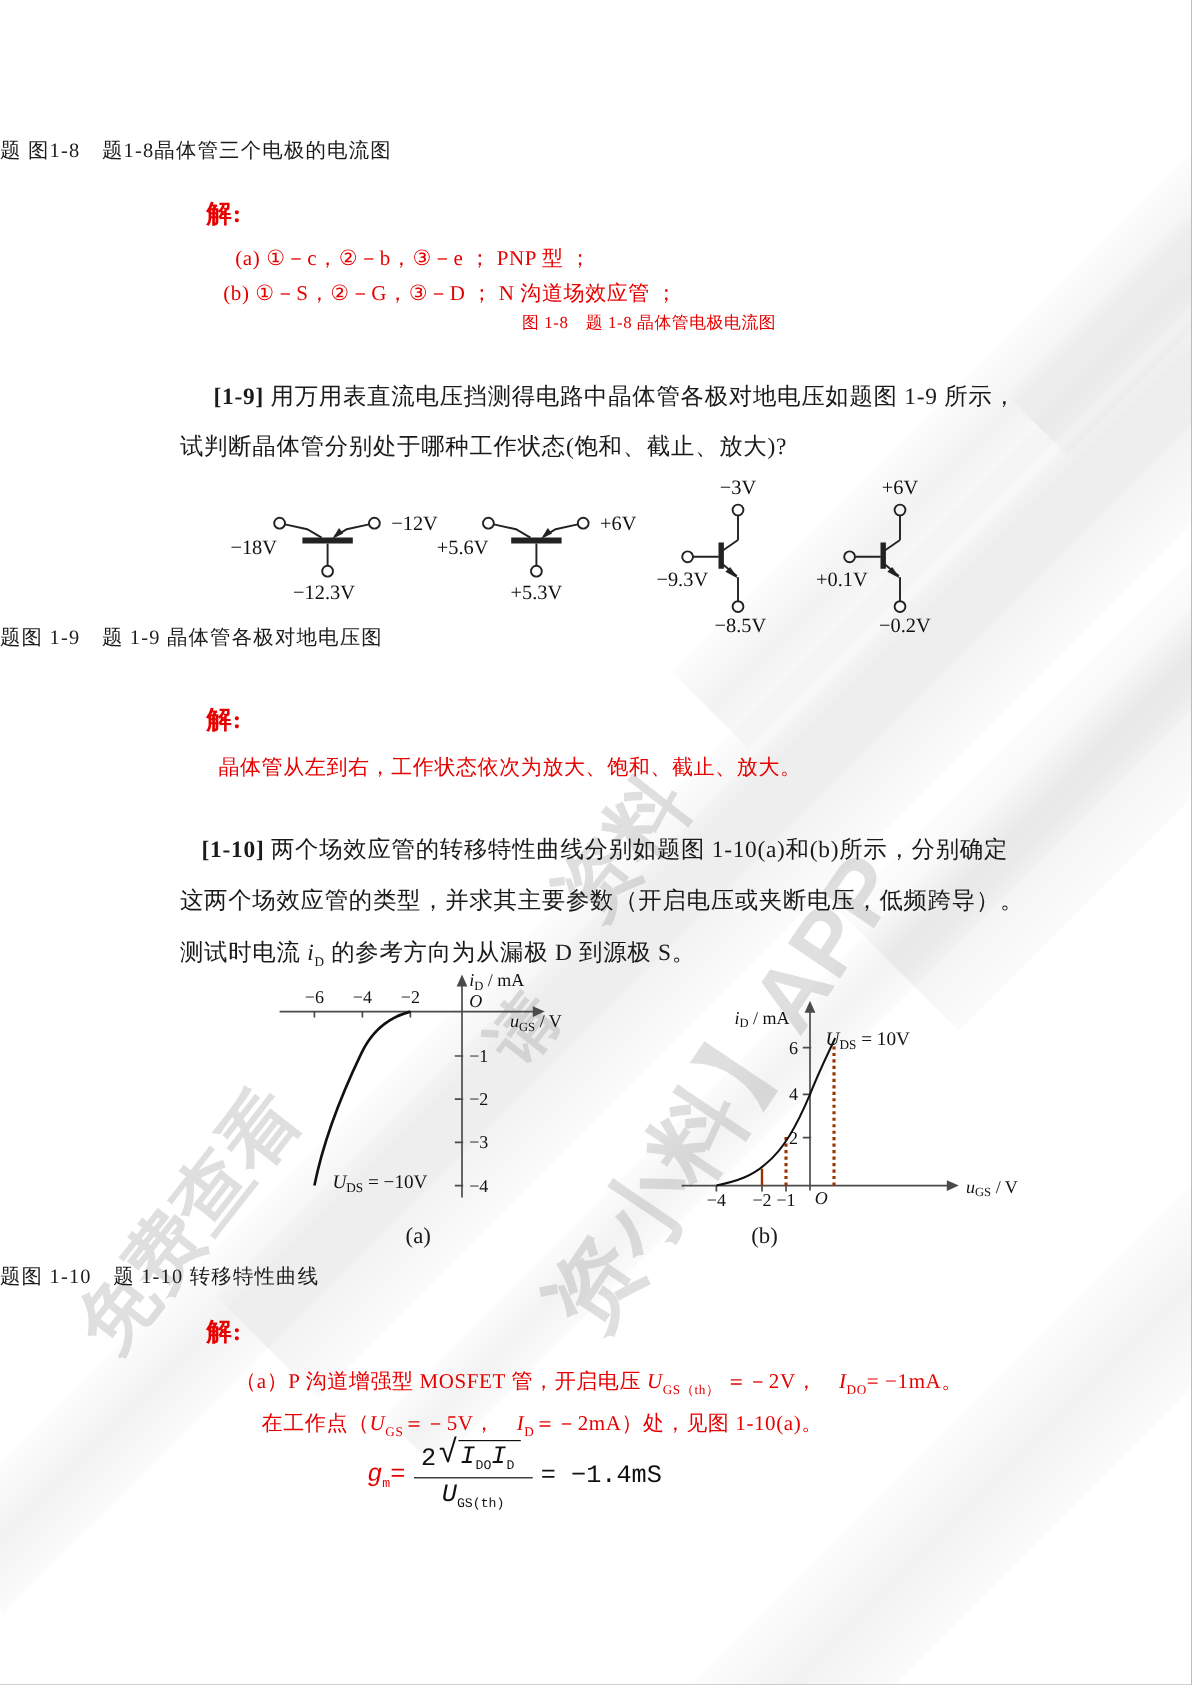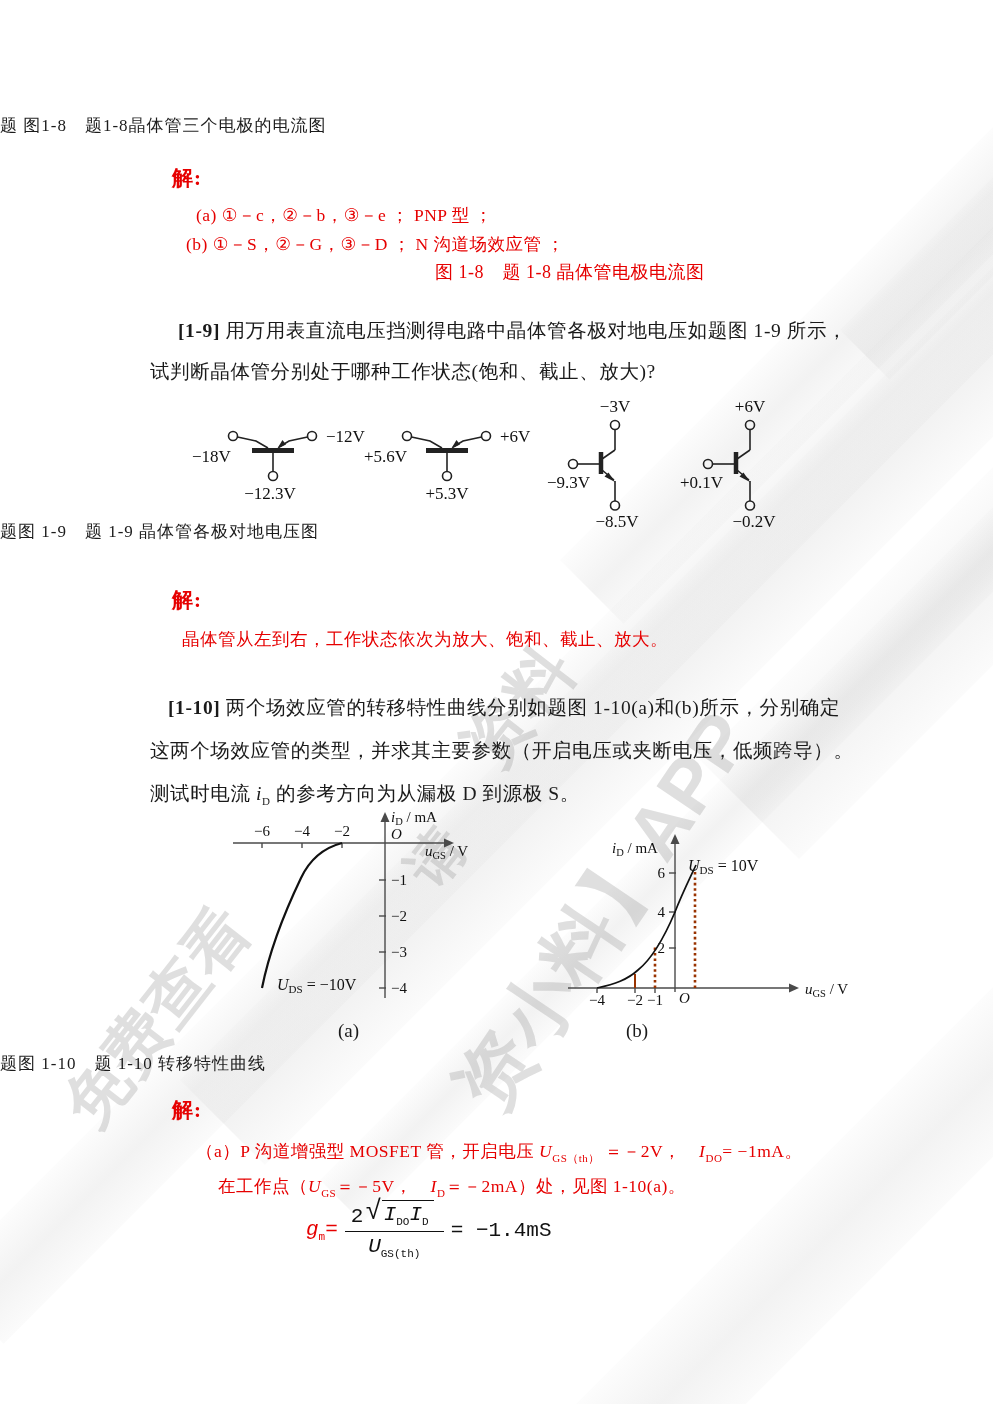--- a/index.html
+++ b/index.html
@@ -9,21 +9,21 @@
     font-family:"Liberation Serif","DejaVu Serif",serif;color:#1a1a1a;
   }
   .abs{position:absolute;}
   .centered{left:0;right:0;}
   .black-caption{font-size:17px;color:#1c1c1c;letter-spacing:1px;}
   .body-line{font-size:19.5px;letter-spacing:0.6px;white-space:nowrap;}
   .tag{font-weight:bold;}
   .red{color:#e60000;}
   .sol-label{font-size:21px;font-weight:bold;letter-spacing:1px;}
   .sol-line{font-size:17.5px;letter-spacing:0.5px;white-space:nowrap;}
-  .red-small-caption{font-size:18px;letter-spacing:0.5px;}
+  .red-small-caption{font-size:14px;letter-spacing:0.5px;}
   sub.sb{font-size:11px;}
   .ivar{font-style:italic;}
   
   .wm{pointer-events:none;}
   .wm-streak{position:absolute;width:1700px;height:90px;
     background:linear-gradient(180deg,rgba(130,130,130,0.02),rgba(130,130,130,0.10),rgba(130,130,130,0.03));
     transform:rotate(-45deg);transform-origin:0 0;}
   .wm-text{position:absolute;font-family:"Liberation Sans","DejaVu Sans",sans-serif;
     font-weight:bold;color:rgba(150,150,150,0.30);white-space:nowrap;transform-origin:0 50%;}
   

